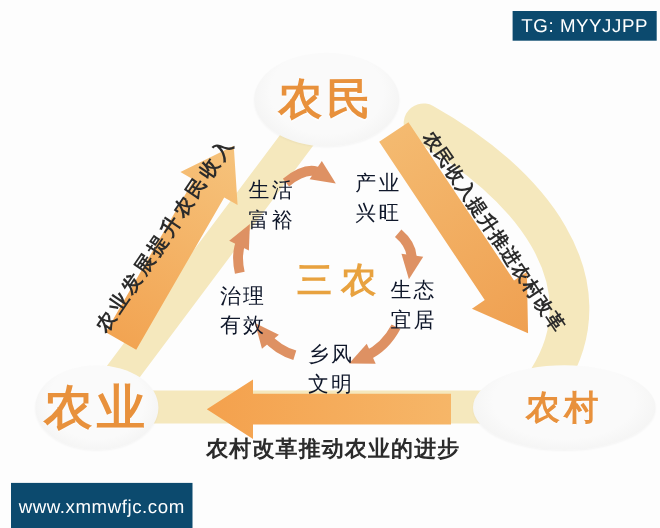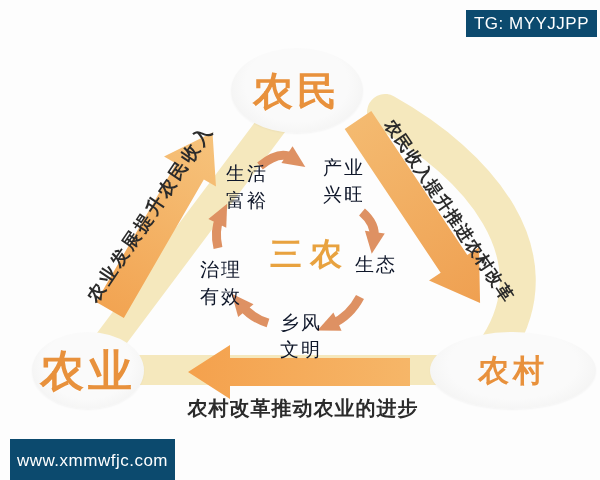--- a/index.html
+++ b/index.html
@@ -125,20 +125,21 @@
   <div class="cycle-label cl-shenghuo">
     <div>生活</div>
     <div>富裕</div>
   </div>
   <div class="cycle-label cl-chanye">
     <div>产业</div>
     <div>兴旺</div>
   </div>
   <div class="cycle-label cl-shengtai">
     <div>生态</div>
+    <div>宜居</div>
   </div>
   <div class="cycle-label cl-xiangfeng">
     <div>乡风</div>
     <div>文明</div>
   </div>
   <div class="cycle-label cl-zhili">
     <div>治理</div>
     <div>有效</div>
   </div>
 

